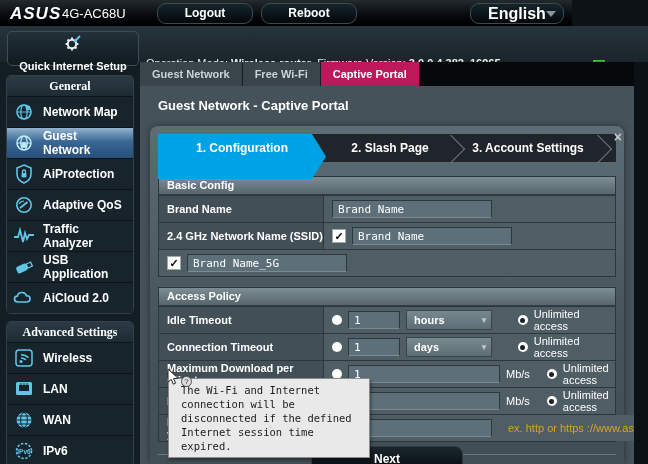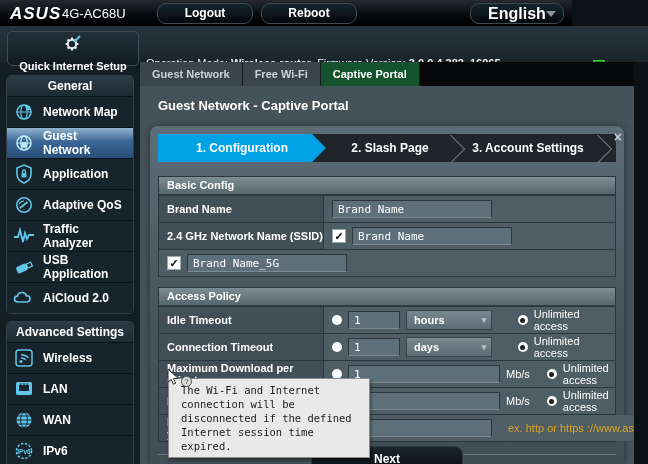--- a/index.html
+++ b/index.html
@@ -32,39 +32,39 @@
   .hicons{position:absolute;right:14px;top:34px;display:flex;gap:12px;align-items:center;}
   
   .sidebar{position:absolute;left:0;top:62px;width:140px;height:402px;background:#121d24;}
   .qis{position:absolute;left:7px;top:31px;width:122px;height:33px;border:1px solid #3e4d56;
     border-radius:5px;background:linear-gradient(#223039,#101a20);display:flex;align-items:center;
     gap:6px;padding:0 4px;cursor:pointer;z-index:5;flex-direction:column;}
   .qis .txt{color:#fff;font-weight:bold;font-size:11px;line-height:12px;}
   .sb-box{margin:7px 6px 0 6px;border:1px solid #323f47;border-radius:5px;overflow:hidden;
     background:#16232b;}
   .sb-title{height:20px;background:linear-gradient(#2b3b45,#1d2b33);color:#fff;font-weight:bold;
-    font-size:12px;text-align:center;line-height:20px;}
+    font-size:12px;text-align:center;line-height:20px;font-family:Liberation Serif, serif;}
   .sb-item{height:30px;display:flex;align-items:center;gap:8px;padding:0 6px;
     border-top:1px solid #0c1418;background:#17242c;cursor:pointer;}
   .sb-item.active{background:linear-gradient(#93b3cf,#3a6795 45%,#274f79);}
   .sb-label{color:#fff;font-weight:bold;font-size:12px;}
   .sb-ic{width:22px;height:22px;flex:0 0 22px;display:flex;align-items:center;justify-content:center;}
   
   .tabsrow{position:absolute;left:140px;top:62px;width:508px;height:24px;background:#060809;}
   .tab{float:left;height:24px;padding:0 12px;background:#39444b;border-right:1px solid #161d22;
     color:#c9d4da;font-weight:bold;font-size:11px;line-height:24px;cursor:pointer;}
-  .tab.active{background:#14532d;color:#fff;}
+  .tab.active{background:#be185d;color:#fff;}
   .content{position:absolute;left:140px;top:86px;width:494px;height:378px;background:#46525a;}
   .rightgutter{position:absolute;left:634px;top:62px;width:14px;height:402px;background:#0c1115;}
   .pagetitle{position:absolute;left:18px;top:12px;color:#fff;font-weight:bold;font-size:13px;}
   .panel{position:absolute;left:10px;top:40px;width:474px;height:338px;border-radius:8px 8px 0 0;
     background:linear-gradient(#5d6d75,#46535b 60%,#414e56);box-shadow:0 0 6px rgba(0,0,0,.45);}
   
   .wizard{position:absolute;left:8px;top:8px;width:458px;height:28px;background:#1f252a;}
-  .step1{position:absolute;left:0;top:0;width:168px;height:28px;background:#00a2e6;
+  .step1{position:absolute;left:0;top:0;width:168px;height:45px;background:#00a2e6;
     clip-path:polygon(0 0,calc(100% - 14px) 0,100% 50%,calc(100% - 14px) 100%,0 100%);
     color:#fff;font-weight:bold;font-size:12px;text-align:center;line-height:28px;cursor:pointer;}
   .stepl{position:absolute;top:0;height:28px;color:#fff;font-weight:bold;font-size:12px;
     line-height:28px;text-align:center;cursor:pointer;}
   .step2{left:168px;width:128px;} .step3{left:300px;width:140px;}
   .chev{position:absolute;top:4.5px;width:19px;height:19px;border-top:1px solid #6e797f;
     border-right:1px solid #6e797f;transform:rotate(45deg);}
   .c1{left:283px;} .c2{left:430px;}
   .closex{position:absolute;right:2px;top:4px;color:#c3cbd0;font-size:14px;font-weight:bold;
     cursor:pointer;line-height:14px;}
@@ -214,21 +214,21 @@
     </div>
 
     <div class="sb-item">
       <span class="sb-ic">
         <svg width="18" height="20" viewBox="0 0 18 20">
             <path d="M9 1 L16 4 V10 Q16 16 9 19 Q2 16 2 10 V4 Z" fill="none" stroke="#5fc6e8" stroke-width="1.6"></path>
             <rect x="6.5" y="9" width="5" height="4.5" rx="1" fill="#5fc6e8"></rect>
             <path d="M7.5 9 V7.5 Q7.5 6 9 6 Q10.5 6 10.5 7.5 V9" fill="none" stroke="#5fc6e8" stroke-width="1.3"></path>
           </svg>
       </span>
-      <span class="sb-label">Application</span>
+      <span class="sb-label">AiProtection</span>
     </div>
 
     <div class="sb-item">
       <span class="sb-ic">
         <svg width="20" height="20" viewBox="0 0 20 20">
             <circle cx="10" cy="10" r="7.2" fill="none" stroke="#5fc6e8" stroke-width="1.6"></circle>
             <path d="M6 13 L13.5 7" stroke="#5fc6e8" stroke-width="2"></path>
             <path d="M5 9 Q7 6 10 6" fill="none" stroke="#5fc6e8" stroke-width="1.2"></path>
           </svg>
       </span>

